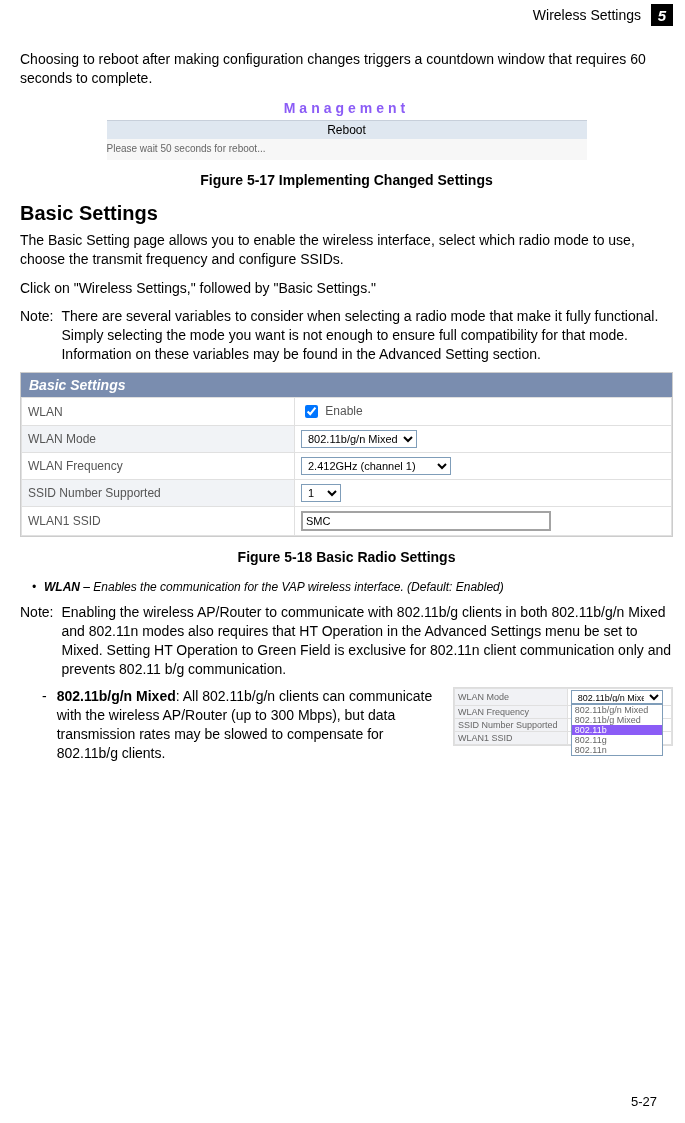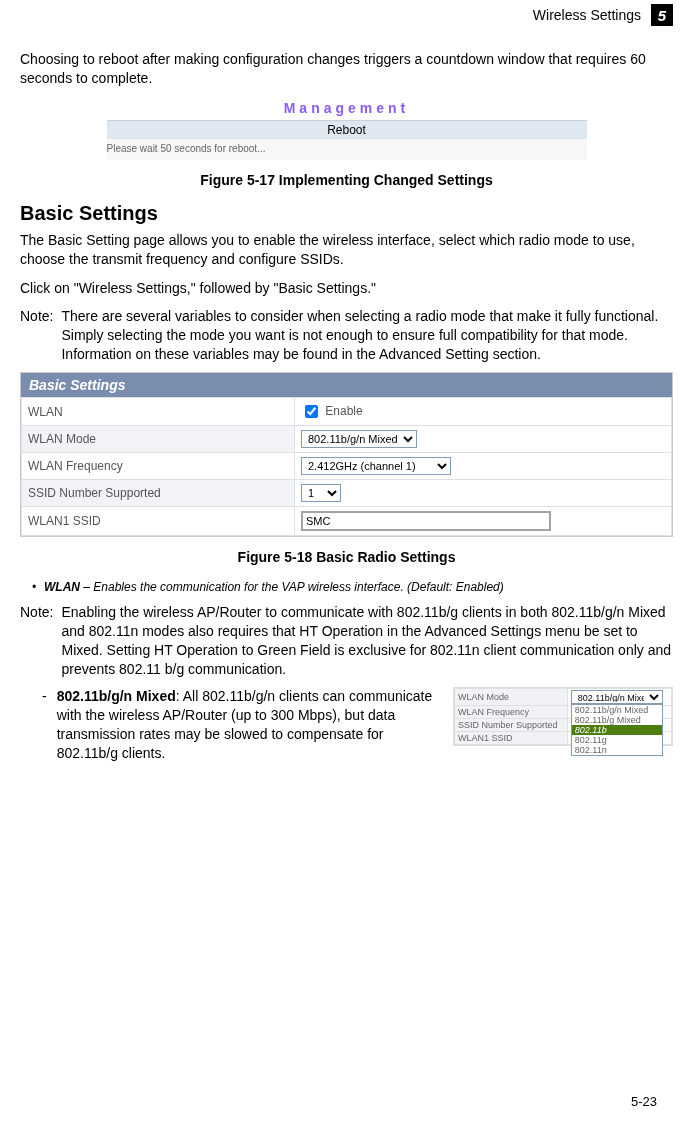--- a/index.html
+++ b/index.html
@@ -186,21 +186,21 @@
   .mode-fig table {width:100%; border-collapse:collapse;}
   .mode-fig td {border:1px solid #e0e0e0; padding:1px 3px; white-space:nowrap; color:#666;}
   .mode-fig td:first-child{ background:#f1f2f5; width:52%;}
   .mode-dropdown-open {
     border:1px solid #7f9db9;
     background:#fff;
     width:90px;
     font-size:9px;
   }
   .mode-dropdown-open .opt { padding:0 3px; }
-  .mode-dropdown-open .sel-opt { background:#4d7c0f; color:#fff;font-style:italic; }
+  .mode-dropdown-open .sel-opt { background:#8b5cf6; color:#fff; }
   .page-num {
     position:absolute;
     bottom:14px;
     right:28px;
     font-size:13px;
   }
 </style>
 </head>
 <body>
 <div class="page">
@@ -309,15 +309,15 @@
             </tr>
       <tr>
               <td>WLAN1 SSID</td>
               <td></td>
             </tr>
     </tbody>
         </table>
   </div>
 </div>
 
-<div class="page-num">5-23</div>
+<div class="page-num">5-27</div>
 
 </div>
 
 </body></html>

